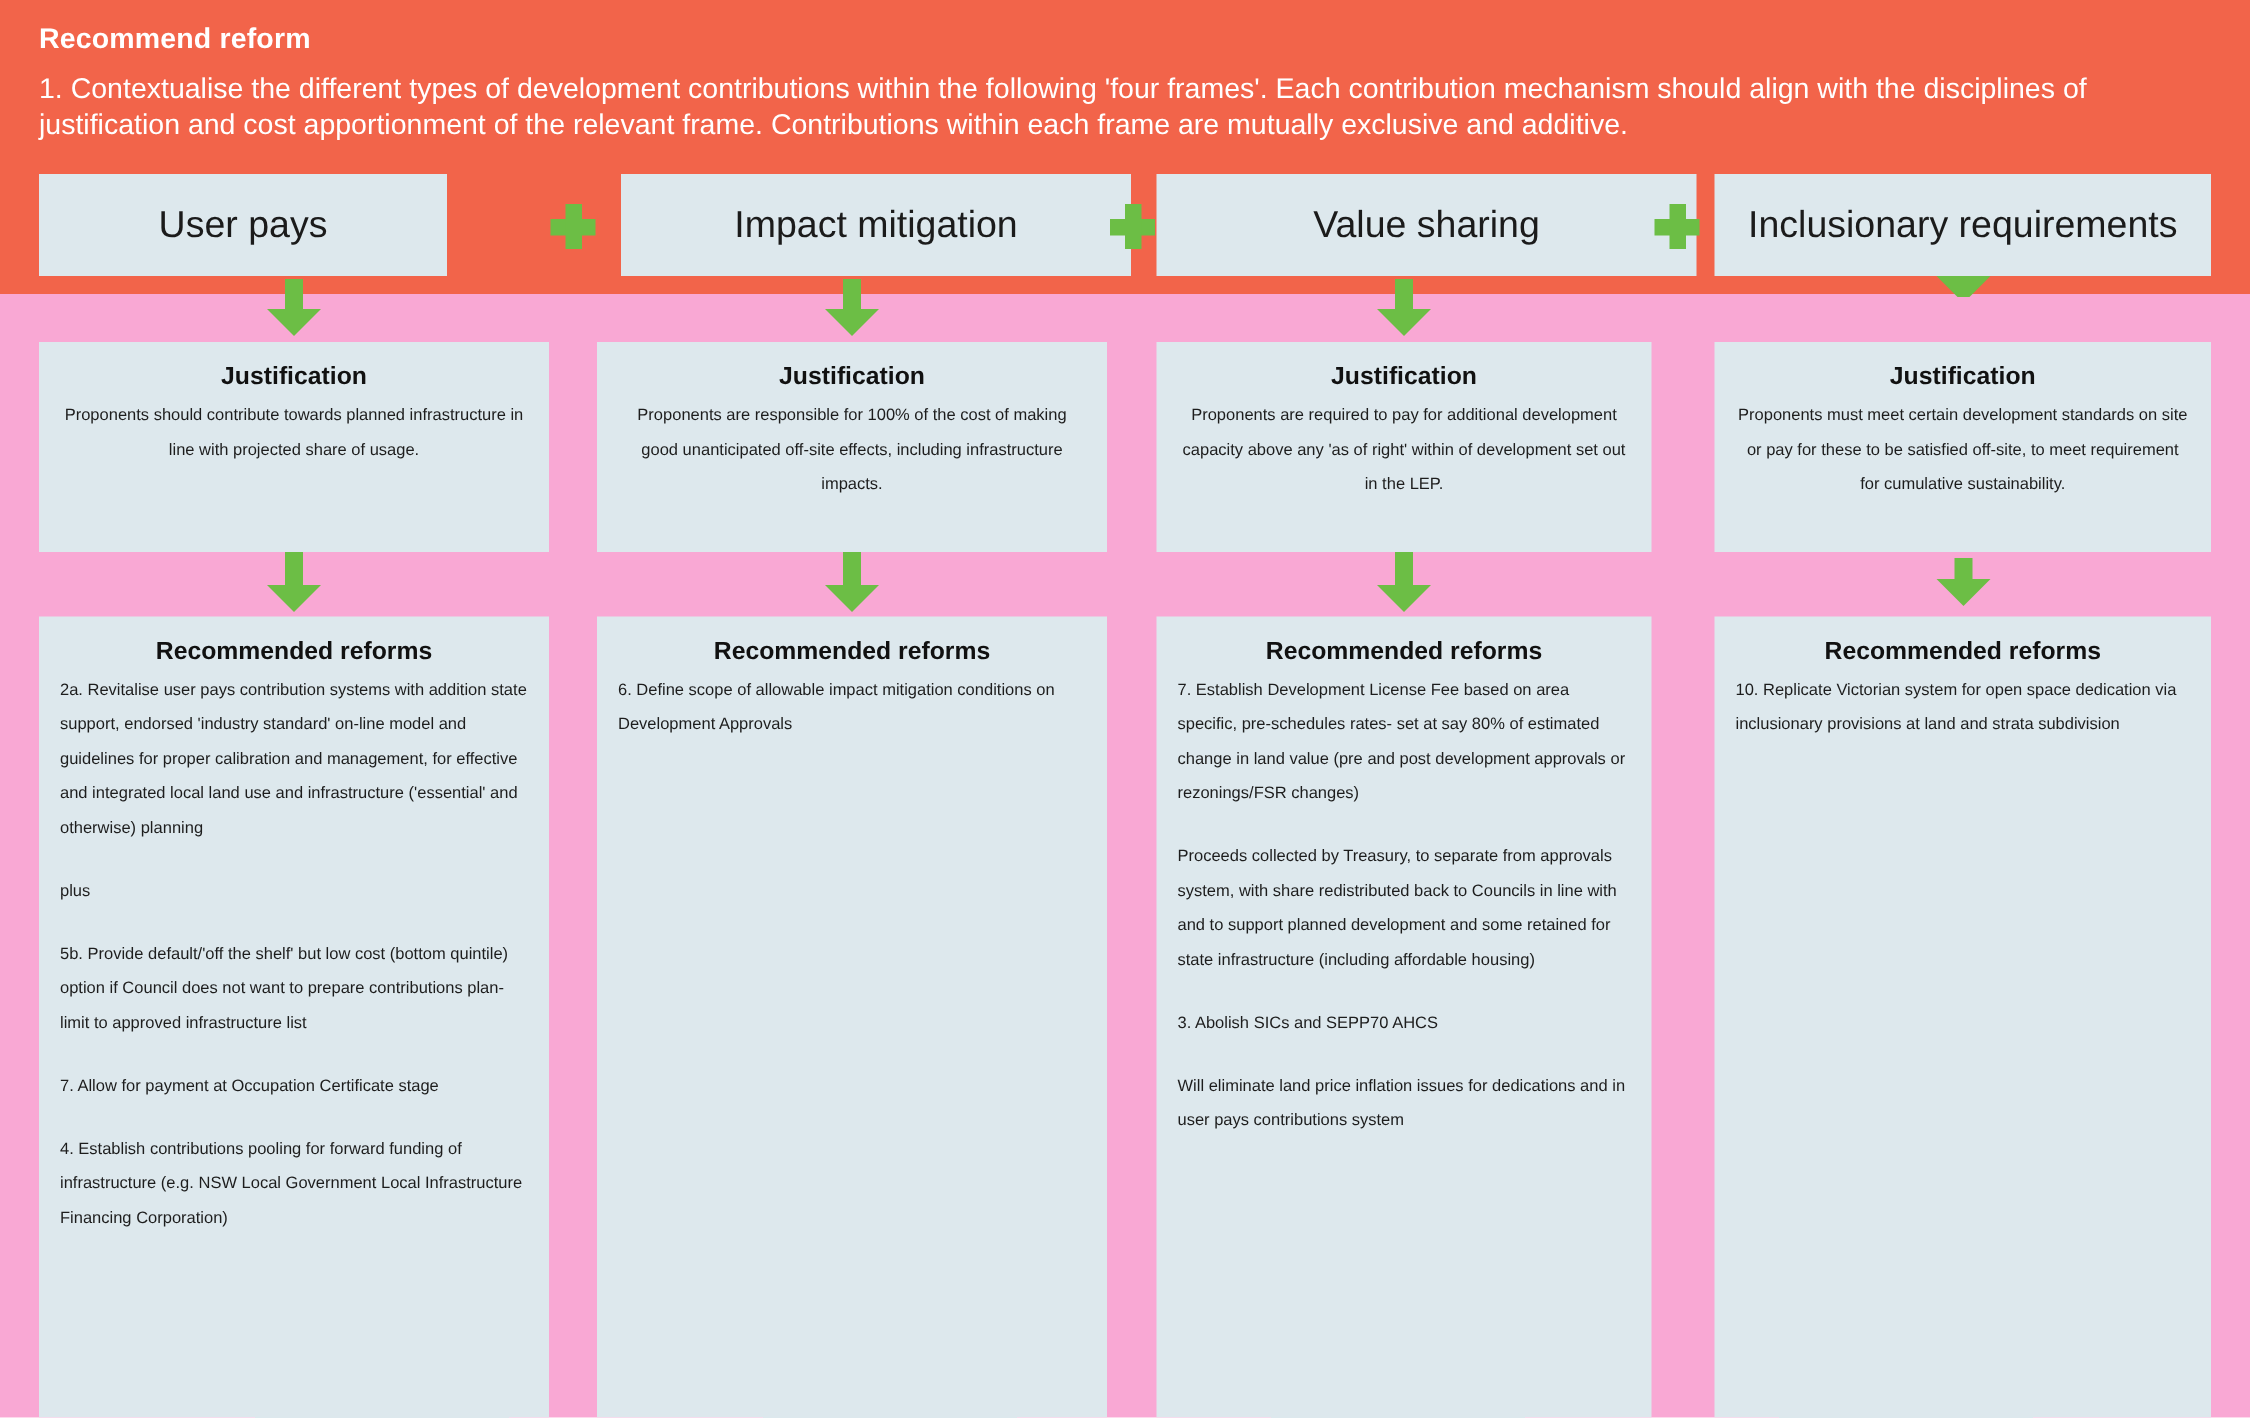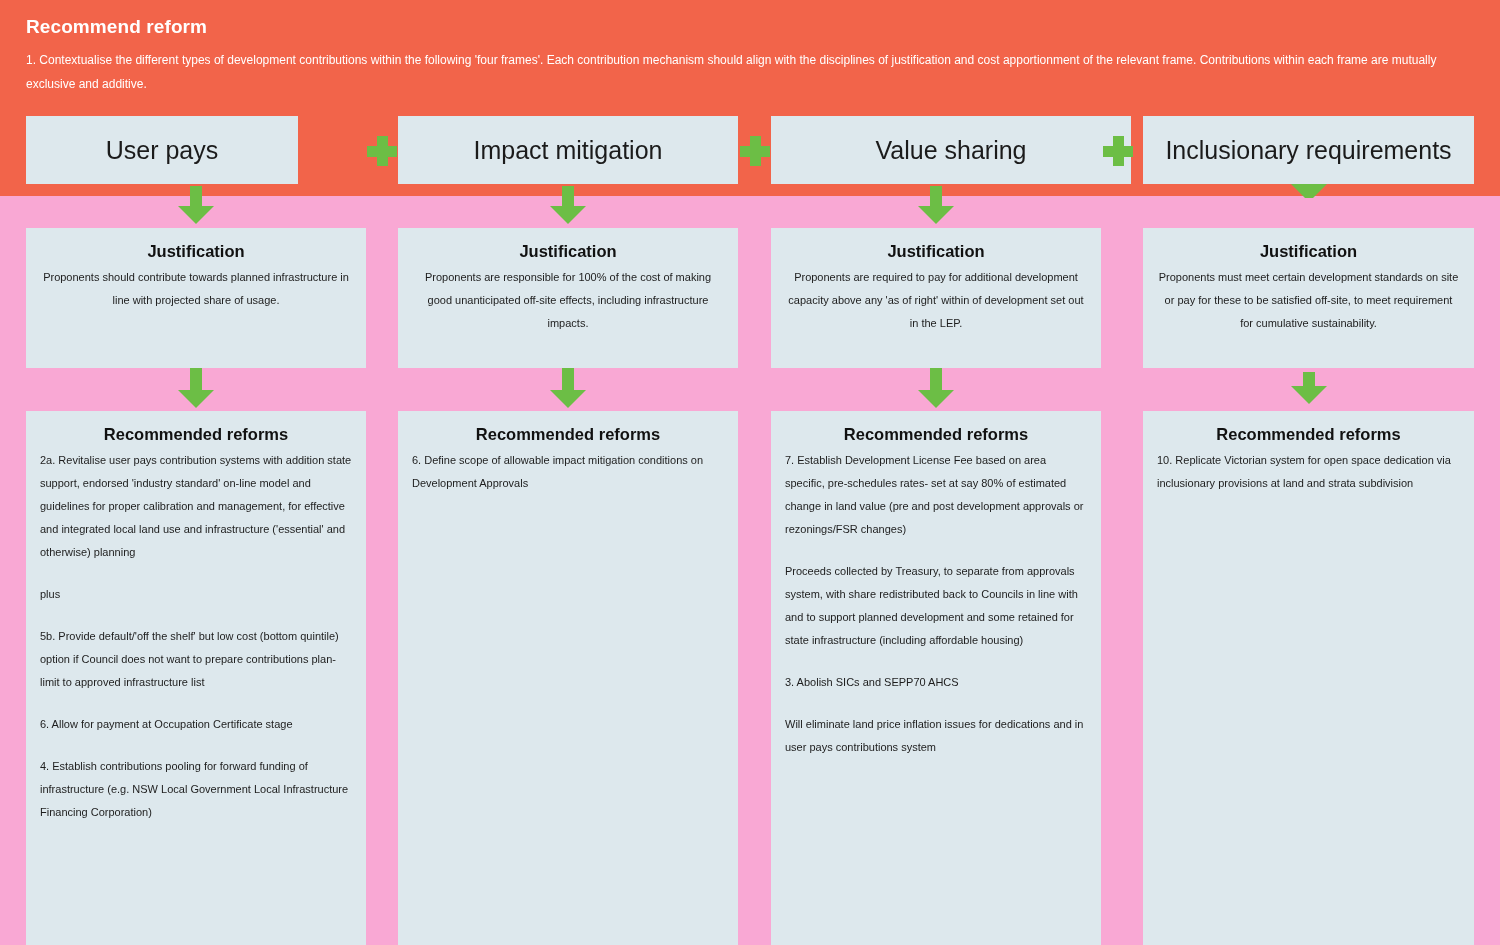--- a/index.html
+++ b/index.html
@@ -37,21 +37,21 @@
     font-size: 19px;
     font-weight: bold;
     color: #ffffff;
     letter-spacing: 0.1px;
   }
   .header-body {
     position: absolute;
     left: 26px;
     top: 48px;
     width: 1440px;
-    font-size: 12px;
+    font-size: 19px;
     line-height: 24px;
     color: #ffffff;
   }
 
   
   .frame-box {
     position: absolute;
     top: 116px;
     height: 68px;
     background: #dde8ed;
@@ -144,21 +144,21 @@
 <div id="page">
 
   <div class="header-band">
     <div class="header-title">Recommend reform</div>
     <div class="header-body">1. Contextualise the different types of development contributions within the following 'four frames'. Each contribution mechanism should align with the disciplines of justification and cost apportionment of the relevant frame. Contributions within each frame are mutually exclusive and additive.</div>
   </div>
 
   <div class="frame-box" style="left:26px; width:272px;">
     <span class="frame-label">User pays</span>
   </div>
-  <div class="frame-box" style="left:398px; width:340px;">
+  <div class="frame-box" style="left:414px; width:340px;">
     <span class="frame-label">Impact mitigation</span>
   </div>
   <div class="frame-box" style="left:771px; width:360px;">
     <span class="frame-label">Value sharing</span>
   </div>
   <div class="frame-box" style="left:1143px; width:331px;">
     <span class="frame-label">Inclusionary requirements</span>
   </div>
 
   <div class="plus-sep" style="left:367px;">
@@ -223,21 +223,21 @@
     <div class="shaft" style="height:16px;"></div>
     <div class="head" style="top:14px;"></div>
   </div>
 
   <div class="card" style="left:26px; top:411px; width:340px; height:534px;">
     <div class="card-title">Recommended reforms</div>
     <div class="card-body left-body">
       <p class="para">2a. Revitalise user pays contribution systems with addition state support, endorsed 'industry standard' on-line model and guidelines for proper calibration and management, for effective and integrated local land use and infrastructure ('essential' and otherwise) planning</p>
       <p class="para">plus</p>
       <p class="para">5b. Provide default/'off the shelf' but low cost (bottom quintile) option if Council does not want to prepare contributions plan- limit to approved infrastructure list</p>
-      <p class="para">6. Allow for payment at Occupation Certificate stage</p>
+      <p class="para">7. Allow for payment at Occupation Certificate stage</p>
       <p class="para">4. Establish contributions pooling for forward funding of infrastructure (e.g. NSW Local Government Local Infrastructure Financing Corporation)</p>
 
     </div>
   </div>
 
   <div class="card" style="left:398px; top:411px; width:340px; height:534px;">
     <div class="card-title">Recommended reforms</div>
     <div class="card-body left-body">
       <p class="para">6. Define scope of allowable impact mitigation conditions on Development Approvals</p>
     </div>

